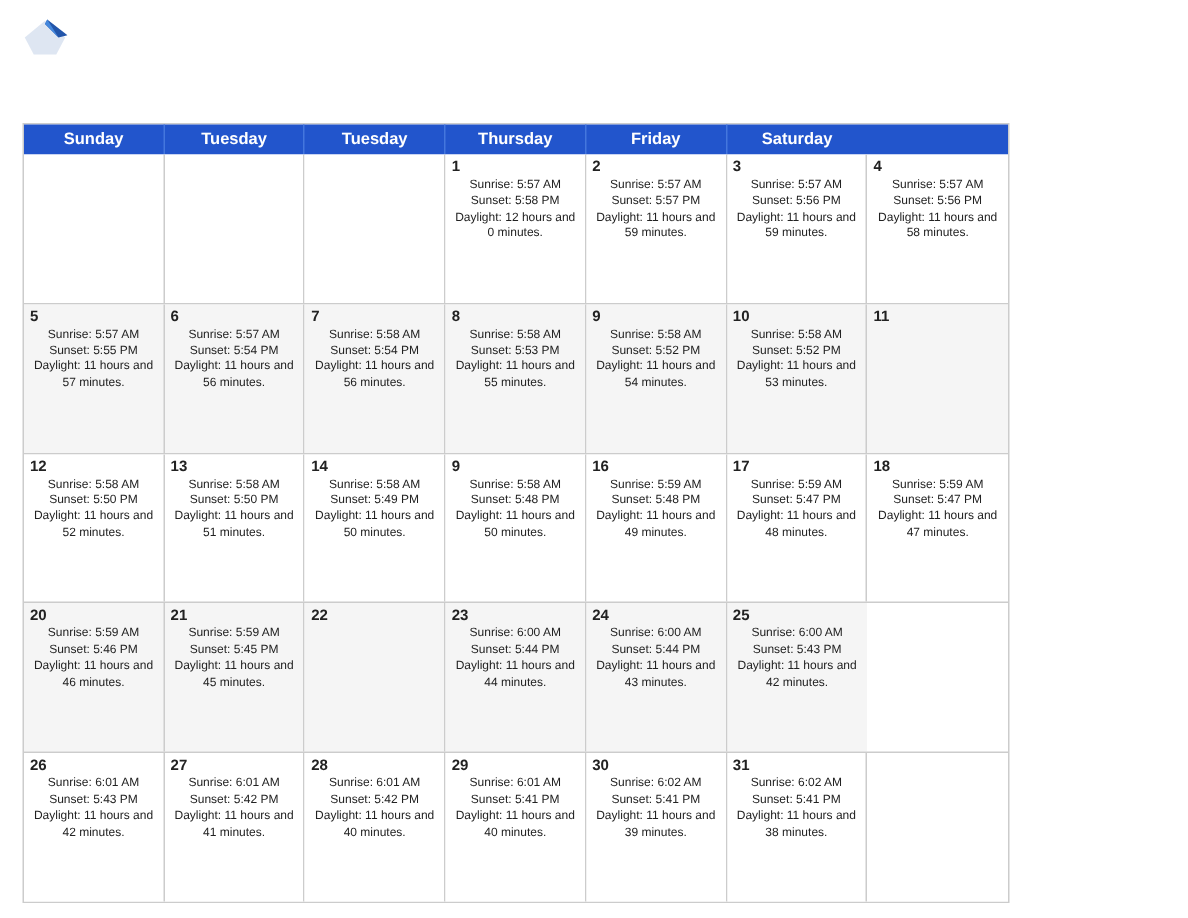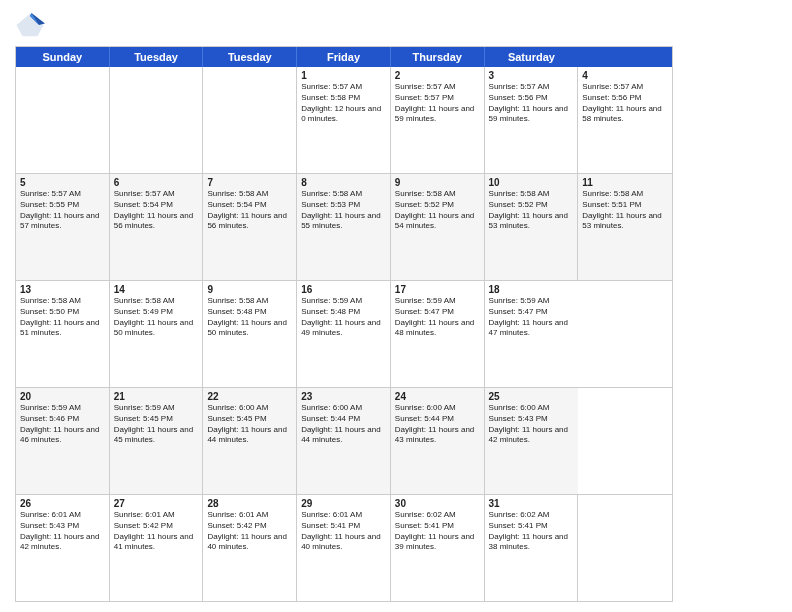--- a/index.html
+++ b/index.html
@@ -9,20 +9,21 @@
       width: 792px;
       height: 612px;
       overflow: hidden;
     }
     .page {
       width: 688px;
       height: 612px;
       padding: 10px 15px;
       display: flex;
       flex-direction: column;
+      gap: 36px;
     }
     .header {
       display: flex;
       align-items: flex-start;
       justify-content: space-between;
       margin-bottom: 6px;
     }
     .logo {
       display: flex;
       align-items: center;
@@ -107,20 +108,21 @@
     .cal-cell .day-num {
       font-size: 10px;
       font-weight: bold;
       display: block;
       margin-bottom: 1px;
     }
     .cal-cell .info {
       font-size: 8px;
       line-height: 1.35;
       color: #222;
+      text-align: center;
     }
     .cal-row:nth-child(odd) .cal-cell { background: #fff; }
     .cal-row:nth-child(even) .cal-cell { background: #f5f5f5; }
   </style>
 </head>
 <body>
 
 <div class="page">
   <div class="header">
     <div class="logo">
@@ -138,22 +140,22 @@
       <h1></h1>
       <h2></h2>
     </div>
   </div>
 
   <div class="calendar">
     <div class="cal-header">
     <div class="cal-header-cell">Sunday</div>
         <div class="cal-header-cell">Tuesday</div>
         <div class="cal-header-cell">Tuesday</div>
+        <div class="cal-header-cell">Thursday</div>
         <div class="cal-header-cell">Friday</div>
-        <div class="cal-header-cell">Thursday</div>
         <div class="cal-header-cell">Saturday</div>
       </div>
     <div class="cal-body">
     <div class="cal-row">
           <div class="cal-cell empty"></div>
           <div class="cal-cell empty"></div>
           <div class="cal-cell empty"></div>
           <div class="cal-cell">
             <span class="day-num">1</span>
             <div class="info">Sunrise: 5:57 AM
@@ -221,28 +223,31 @@
           </div>
           <div class="cal-cell">
             <span class="day-num">10</span>
             <div class="info">Sunrise: 5:58 AM
 Sunset: 5:52 PM
 Daylight: 11 hours
 and 53 minutes.</div>
           </div>
           <div class="cal-cell">
             <span class="day-num">11</span>
-            <div class="info">Sunrise: 5:58 AM
-Sunset: 5:51 PM
-Daylight: 11 hours
-and 53 minutes.</div>
           </div>
         </div>
         <div class="cal-row">
           <div class="cal-cell">
+            <span class="day-num">12</span>
+            <div class="info">Sunrise: 5:58 AM
+Sunset: 5:50 PM
+Daylight: 11 hours
+and 52 minutes.</div>
+          </div>
+          <div class="cal-cell">
             <span class="day-num">13</span>
             <div class="info">Sunrise: 5:58 AM
 Sunset: 5:50 PM
 Daylight: 11 hours
 and 51 minutes.</div>
           </div>
           <div class="cal-cell">
             <span class="day-num">14</span>
             <div class="info">Sunrise: 5:58 AM
 Sunset: 5:49 PM
@@ -288,24 +293,20 @@
           </div>
           <div class="cal-cell">
             <span class="day-num">21</span>
             <div class="info">Sunrise: 5:59 AM
 Sunset: 5:45 PM
 Daylight: 11 hours
 and 45 minutes.</div>
           </div>
           <div class="cal-cell">
             <span class="day-num">22</span>
-            <div class="info">Sunrise: 6:00 AM
-Sunset: 5:45 PM
-Daylight: 11 hours
-and 44 minutes.</div>
           </div>
           <div class="cal-cell">
             <span class="day-num">23</span>
             <div class="info">Sunrise: 6:00 AM
 Sunset: 5:44 PM
 Daylight: 11 hours
 and 44 minutes.</div>
           </div>
           <div class="cal-cell">
             <span class="day-num">24</span>

